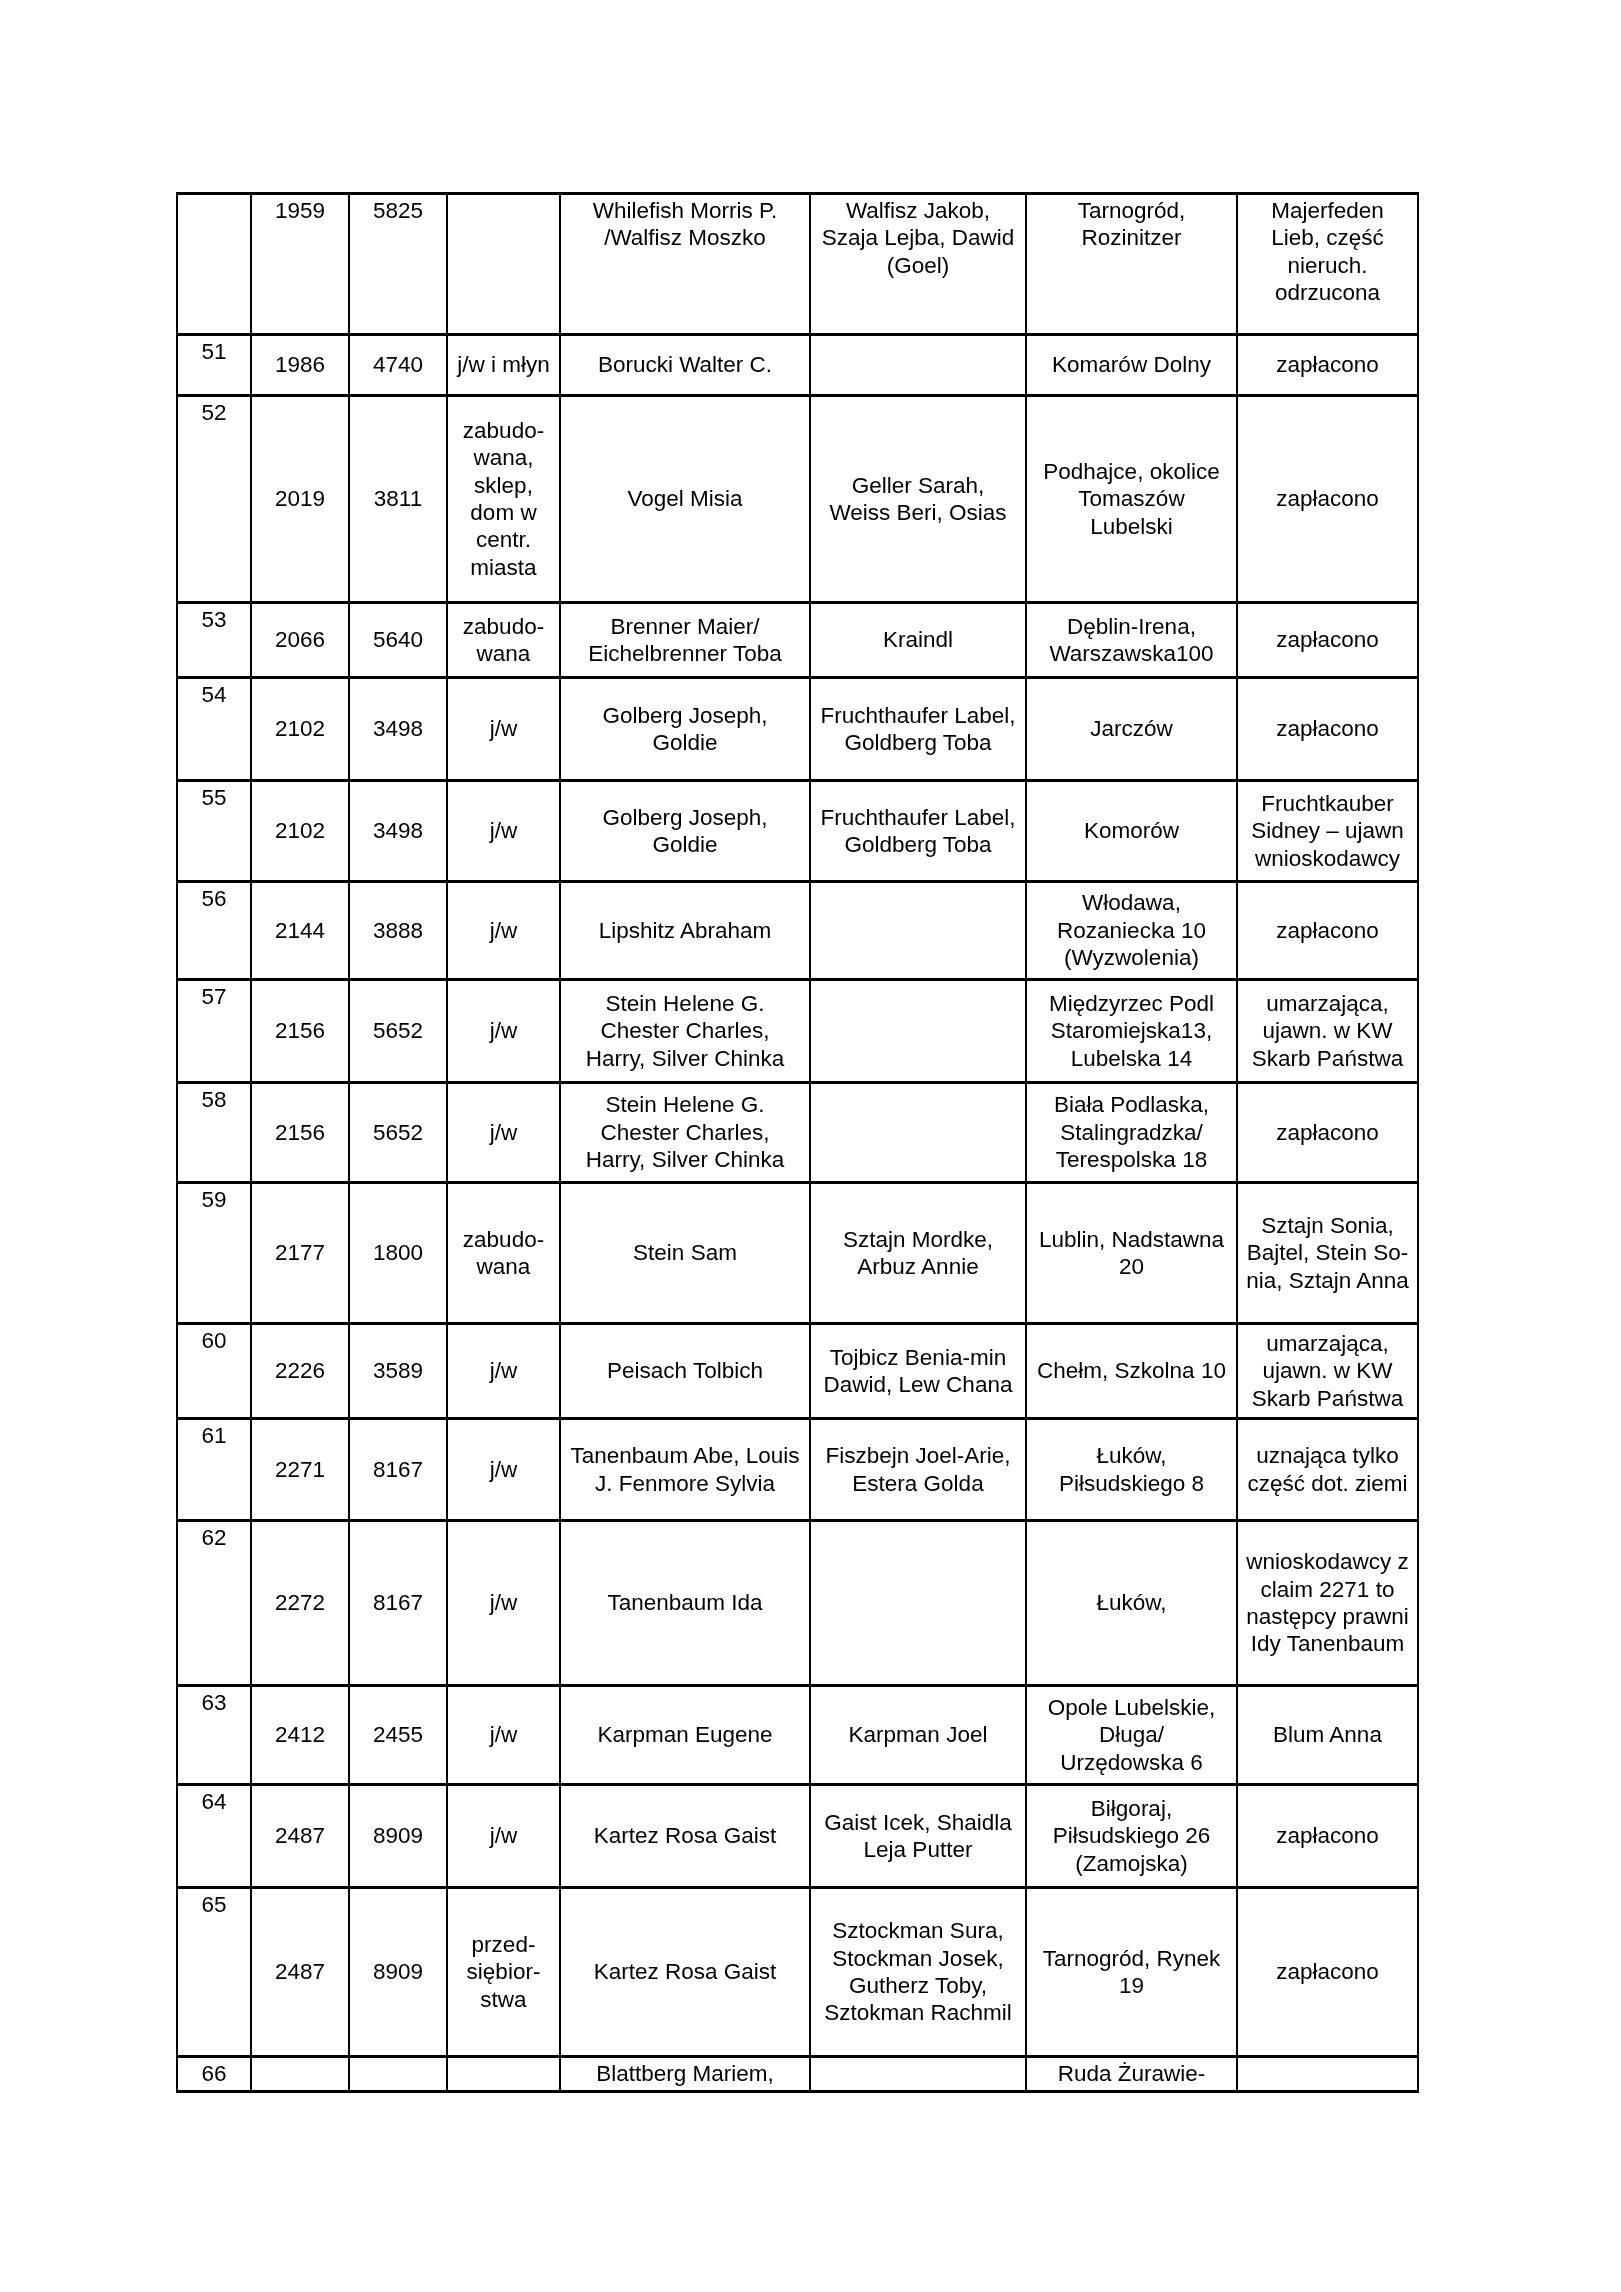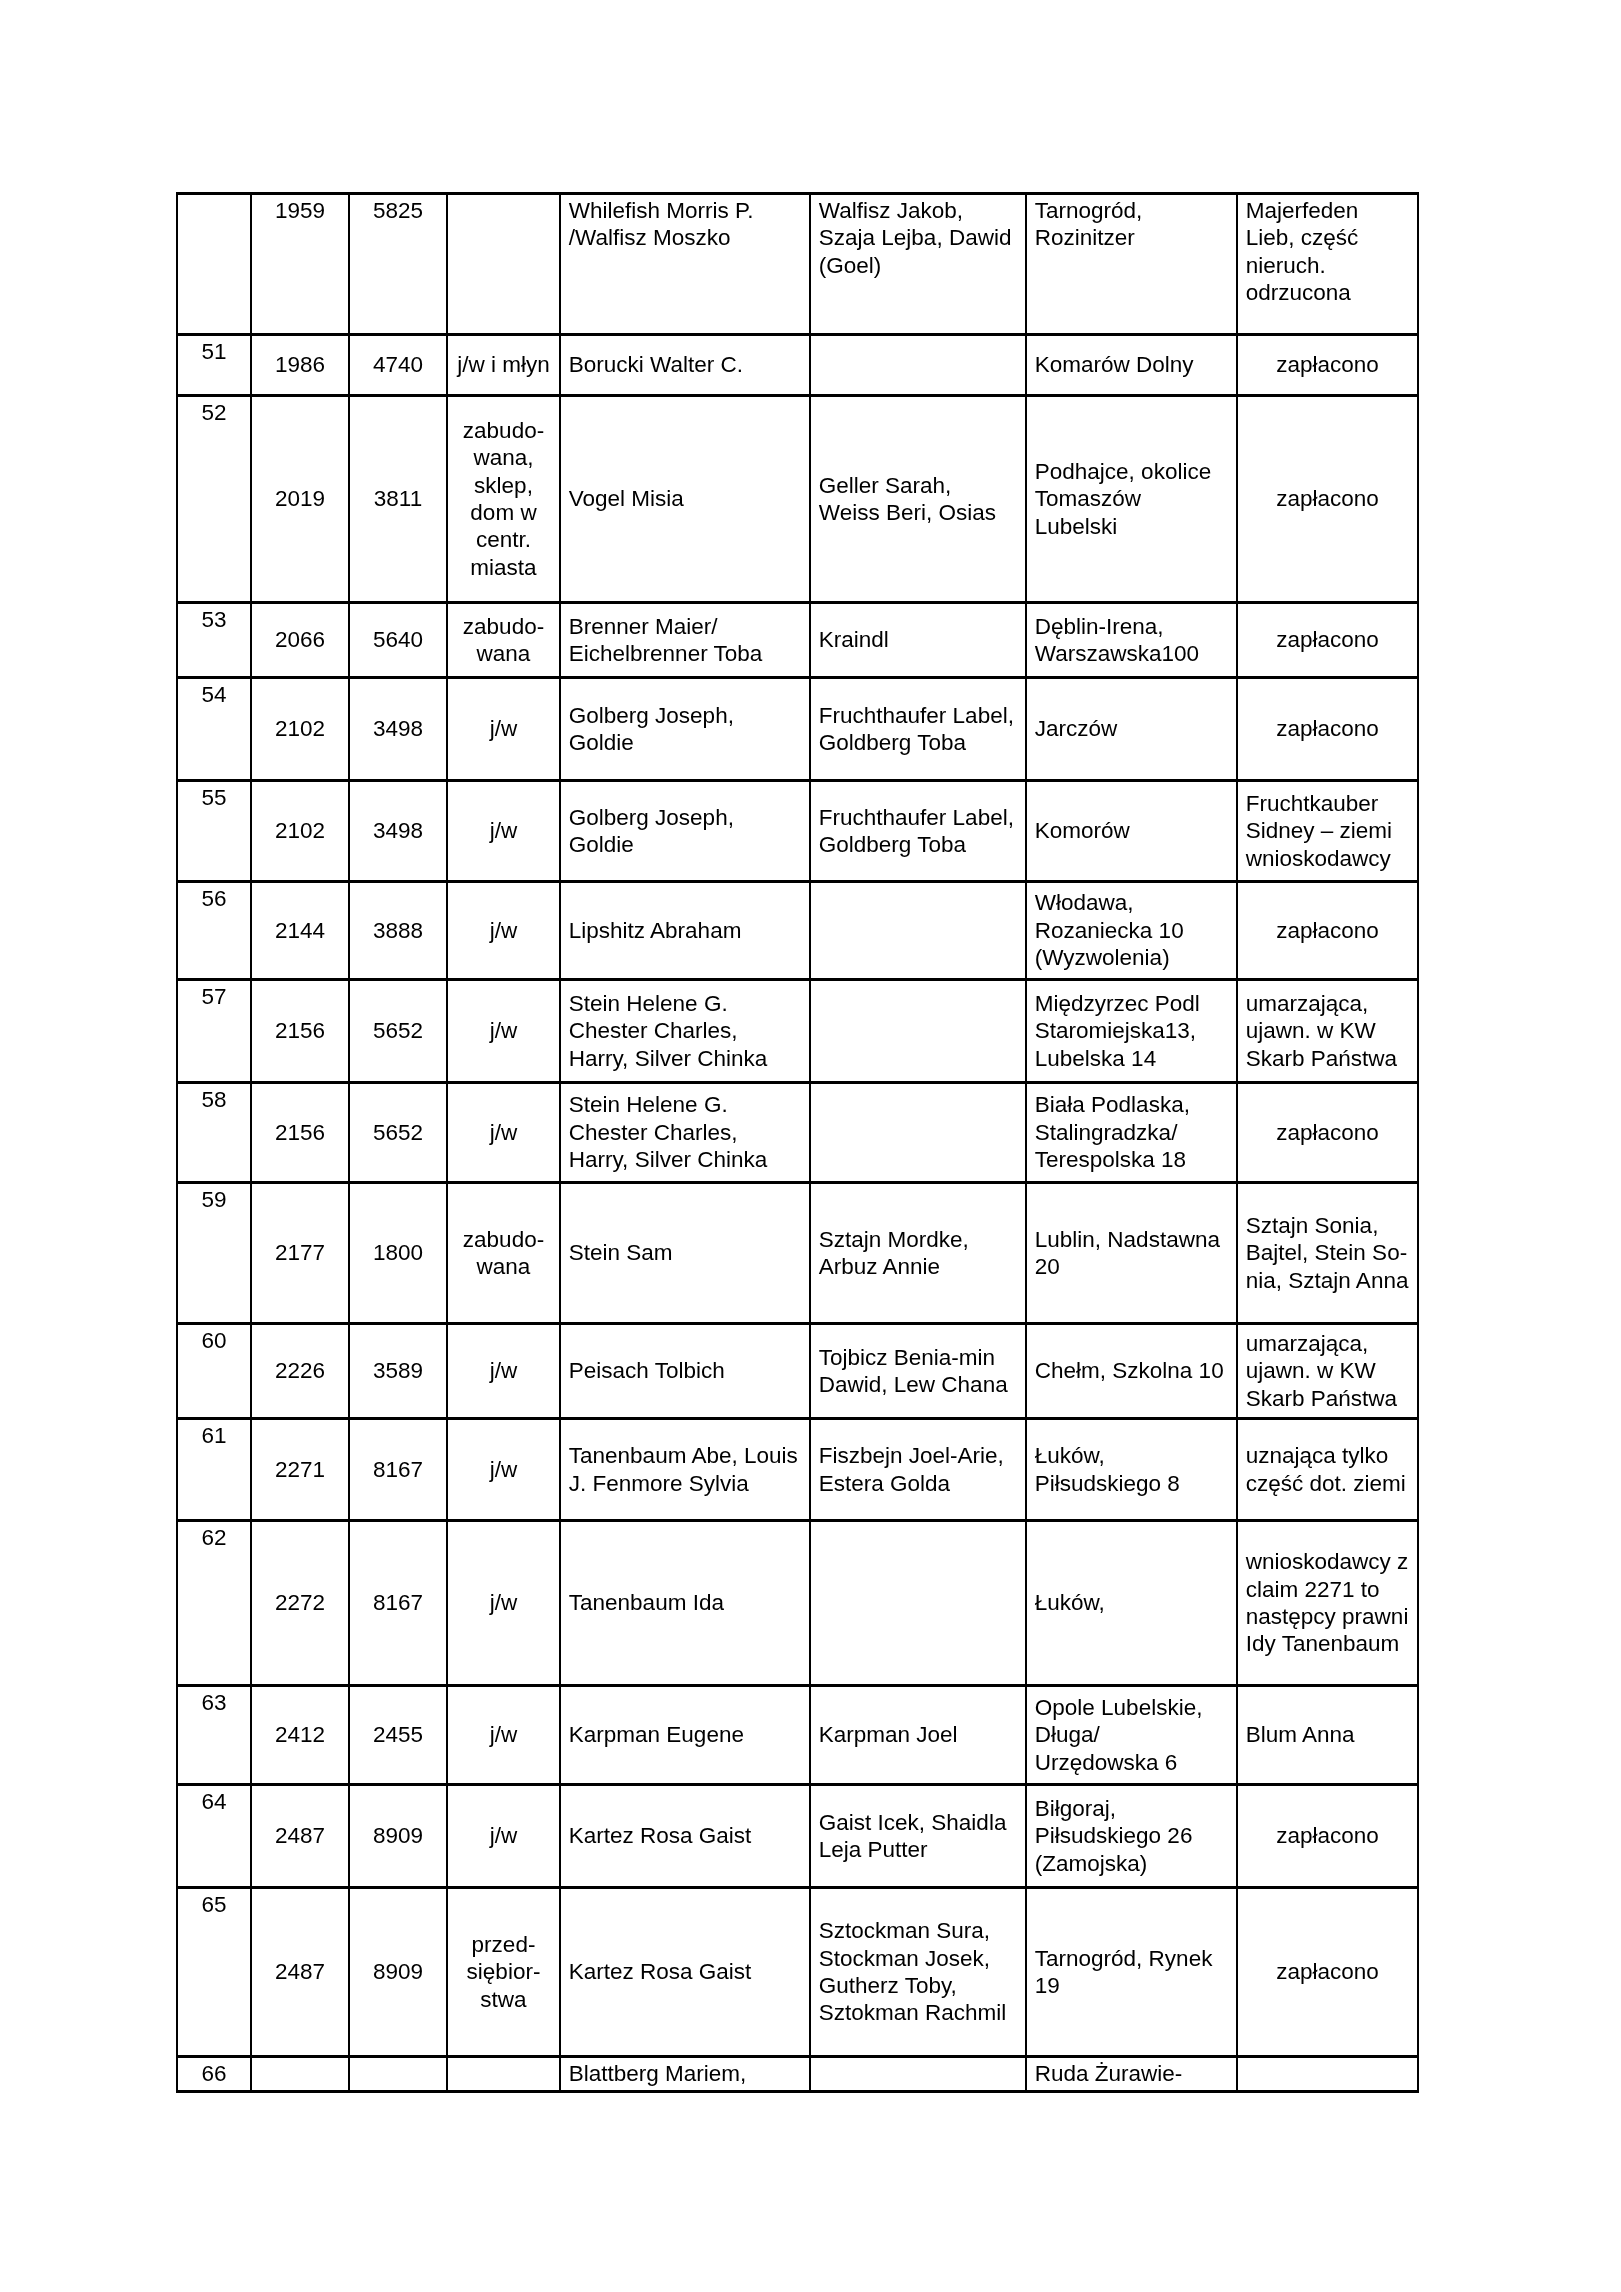--- a/index.html
+++ b/index.html
@@ -22,21 +22,21 @@
     border:2.9px solid #000;
     border-top-width:3.9px;
     border-bottom-width:3.9px;
     padding:2px 7.8px;
     font-size:22.5px;
     line-height:27.4px;
     word-wrap:break-word;
     overflow:hidden;
   }
   .ha-c{text-align:center;}
-  .ha-l{text-align:left;}
+  .ha-l{text-align:center;}
   .va-t{vertical-align:top;}
   .va-m{vertical-align:middle;}
 </style>
 </head>
 <body>
 
 <div class="page">
   <table class="claims">
     <colgroup>
         <col style="width: 74px;">
@@ -100,21 +100,21 @@
           <td class="ha-c va-m">zapłacono</td>
         </tr>
         <tr style="height: 101px;">
           <td class="ha-c va-t">55</td>
           <td class="ha-c va-m">2102</td>
           <td class="ha-c va-m">3498</td>
           <td class="ha-c va-m">j/w</td>
           <td class="ha-l va-m">Golberg Joseph, Goldie</td>
           <td class="ha-l va-m">Fruchthaufer Label, Goldberg Toba</td>
           <td class="ha-l va-m">Komorów</td>
-          <td class="ha-l va-m">Fruchtkauber Sidney – ziemi wnioskodawcy</td>
+          <td class="ha-l va-m">Fruchtkauber Sidney – ujawn wnioskodawcy</td>
         </tr>
         <tr style="height: 98px;">
           <td class="ha-c va-t">56</td>
           <td class="ha-c va-m">2144</td>
           <td class="ha-c va-m">3888</td>
           <td class="ha-c va-m">j/w</td>
           <td class="ha-l va-m">Lipshitz Abraham</td>
           <td class="ha-l va-m"></td>
           <td class="ha-l va-m">Włodawa, Rozaniecka 10 (Wyzwolenia)</td>
           <td class="ha-c va-m">zapłacono</td>

